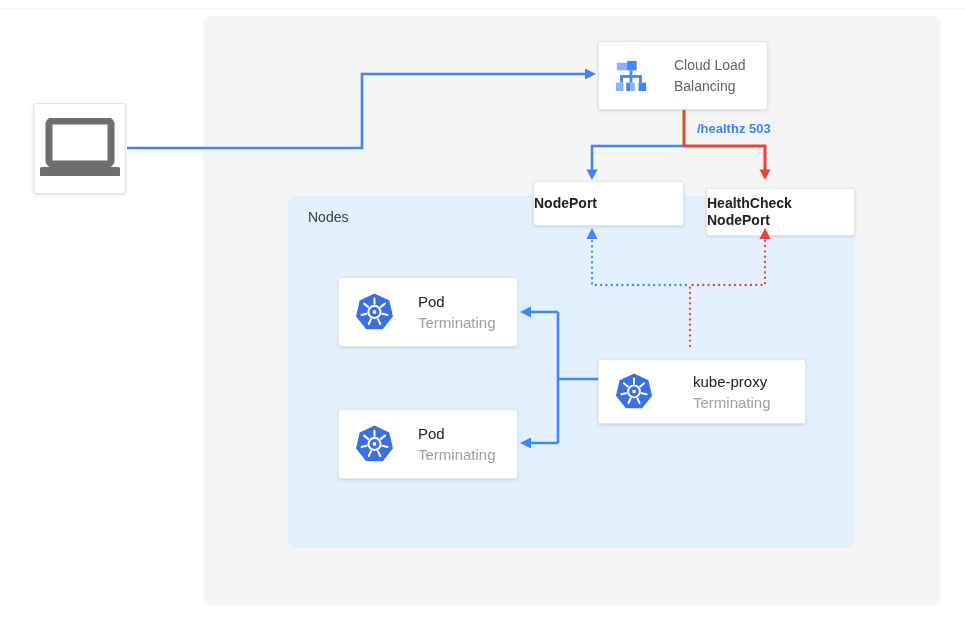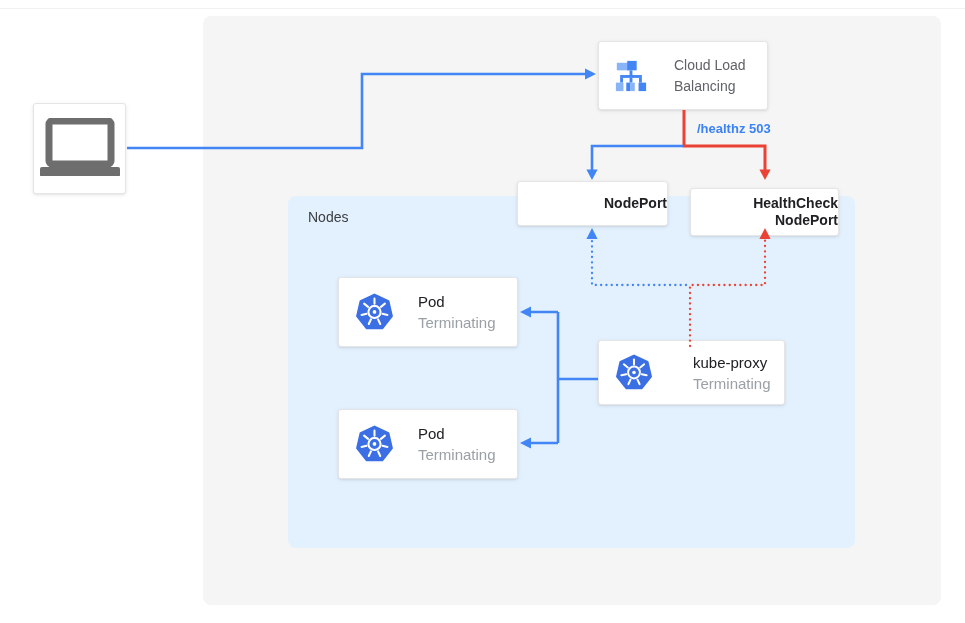--- a/index.html
+++ b/index.html
@@ -12,28 +12,28 @@
   .canvas{position:relative;width:965px;height:623px;background:#fff;overflow:hidden;}
   .top-divider{position:absolute;left:0;top:8px;width:100%;border-top:1px solid #f1f1f1;}
   .panel{position:absolute;left:203px;top:16px;width:738px;height:589px;background:var(--panel-bg);border-radius:8px;}
   .nodes-box{position:absolute;left:288px;top:196px;width:567px;height:352px;background:var(--nodes-bg);border-radius:8px;}
   .nodes-label{position:absolute;left:20px;top:13px;font-size:14px;color:#3c4043;}
   .card{position:absolute;background:#fff;border:1px solid var(--card-border);border-radius:3px;
         box-shadow:0 1px 2px rgba(0,0,0,.05),0 1px 4px rgba(0,0,0,.08);}
   .client-card{left:33px;top:103px;width:93px;height:91px;display:flex;align-items:center;justify-content:center;}
   .clb-card{left:598px;top:41px;width:170px;height:69px;display:flex;align-items:center;padding-left:15px;gap:26px;}
   .clb-text{font-size:14px;line-height:21px;color:var(--text-gray);}
-  .port-card{display:flex;flex-direction:column;align-items:flex-end;justify-content:center;
-             font-size:14px;font-weight:bold;color:var(--text-dark);line-height:17px;}
+  .port-card{display:flex;flex-direction:column;align-items:flex-start;justify-content:center;
+             font-size:14px;font-weight:bold;color:var(--text-dark);line-height:17px;margin-left:16px;}
   .nodeport-card{left:517px;top:181px;width:151px;height:45px;}
   .hc-card{left:690px;top:188px;width:149px;height:48px;}
   .entity-card{display:flex;align-items:center;padding-left:16px;gap:24px;}
   .pod1-card{left:338px;top:277px;width:180px;height:70px;}
   .pod2-card{left:338px;top:409px;width:180px;height:70px;}
-  .kp-card{left:598px;top:340px;width:187px;height:65px;gap:40px;}
+  .kp-card{left:598px;top:359px;width:208px;height:65px;gap:40px;}
   .entity-title{font-size:15px;color:var(--text-dark);line-height:21px;}
   .entity-sub{font-size:15px;color:var(--text-muted);line-height:21px;}
   .healthz{position:absolute;left:697px;top:121px;font-size:13px;font-weight:bold;color:#3b82f6;}
   .lines{position:absolute;left:0;top:0;width:965px;height:623px;pointer-events:none;}
   .stroke-blue{stroke:var(--blue);stroke-width:2.6;fill:none;}
   .stroke-red{stroke:var(--red);stroke-width:3;fill:none;}
   .dot-blue{stroke:var(--blue);stroke-width:2.3;fill:none;stroke-dasharray:0.1 5.2;stroke-linecap:round;}
   .dot-red{stroke:var(--red);stroke-width:2.3;fill:none;stroke-dasharray:0.1 5.2;stroke-linecap:round;}
   .fill-blue{fill:var(--blue);}
   .fill-red{fill:var(--red);}

